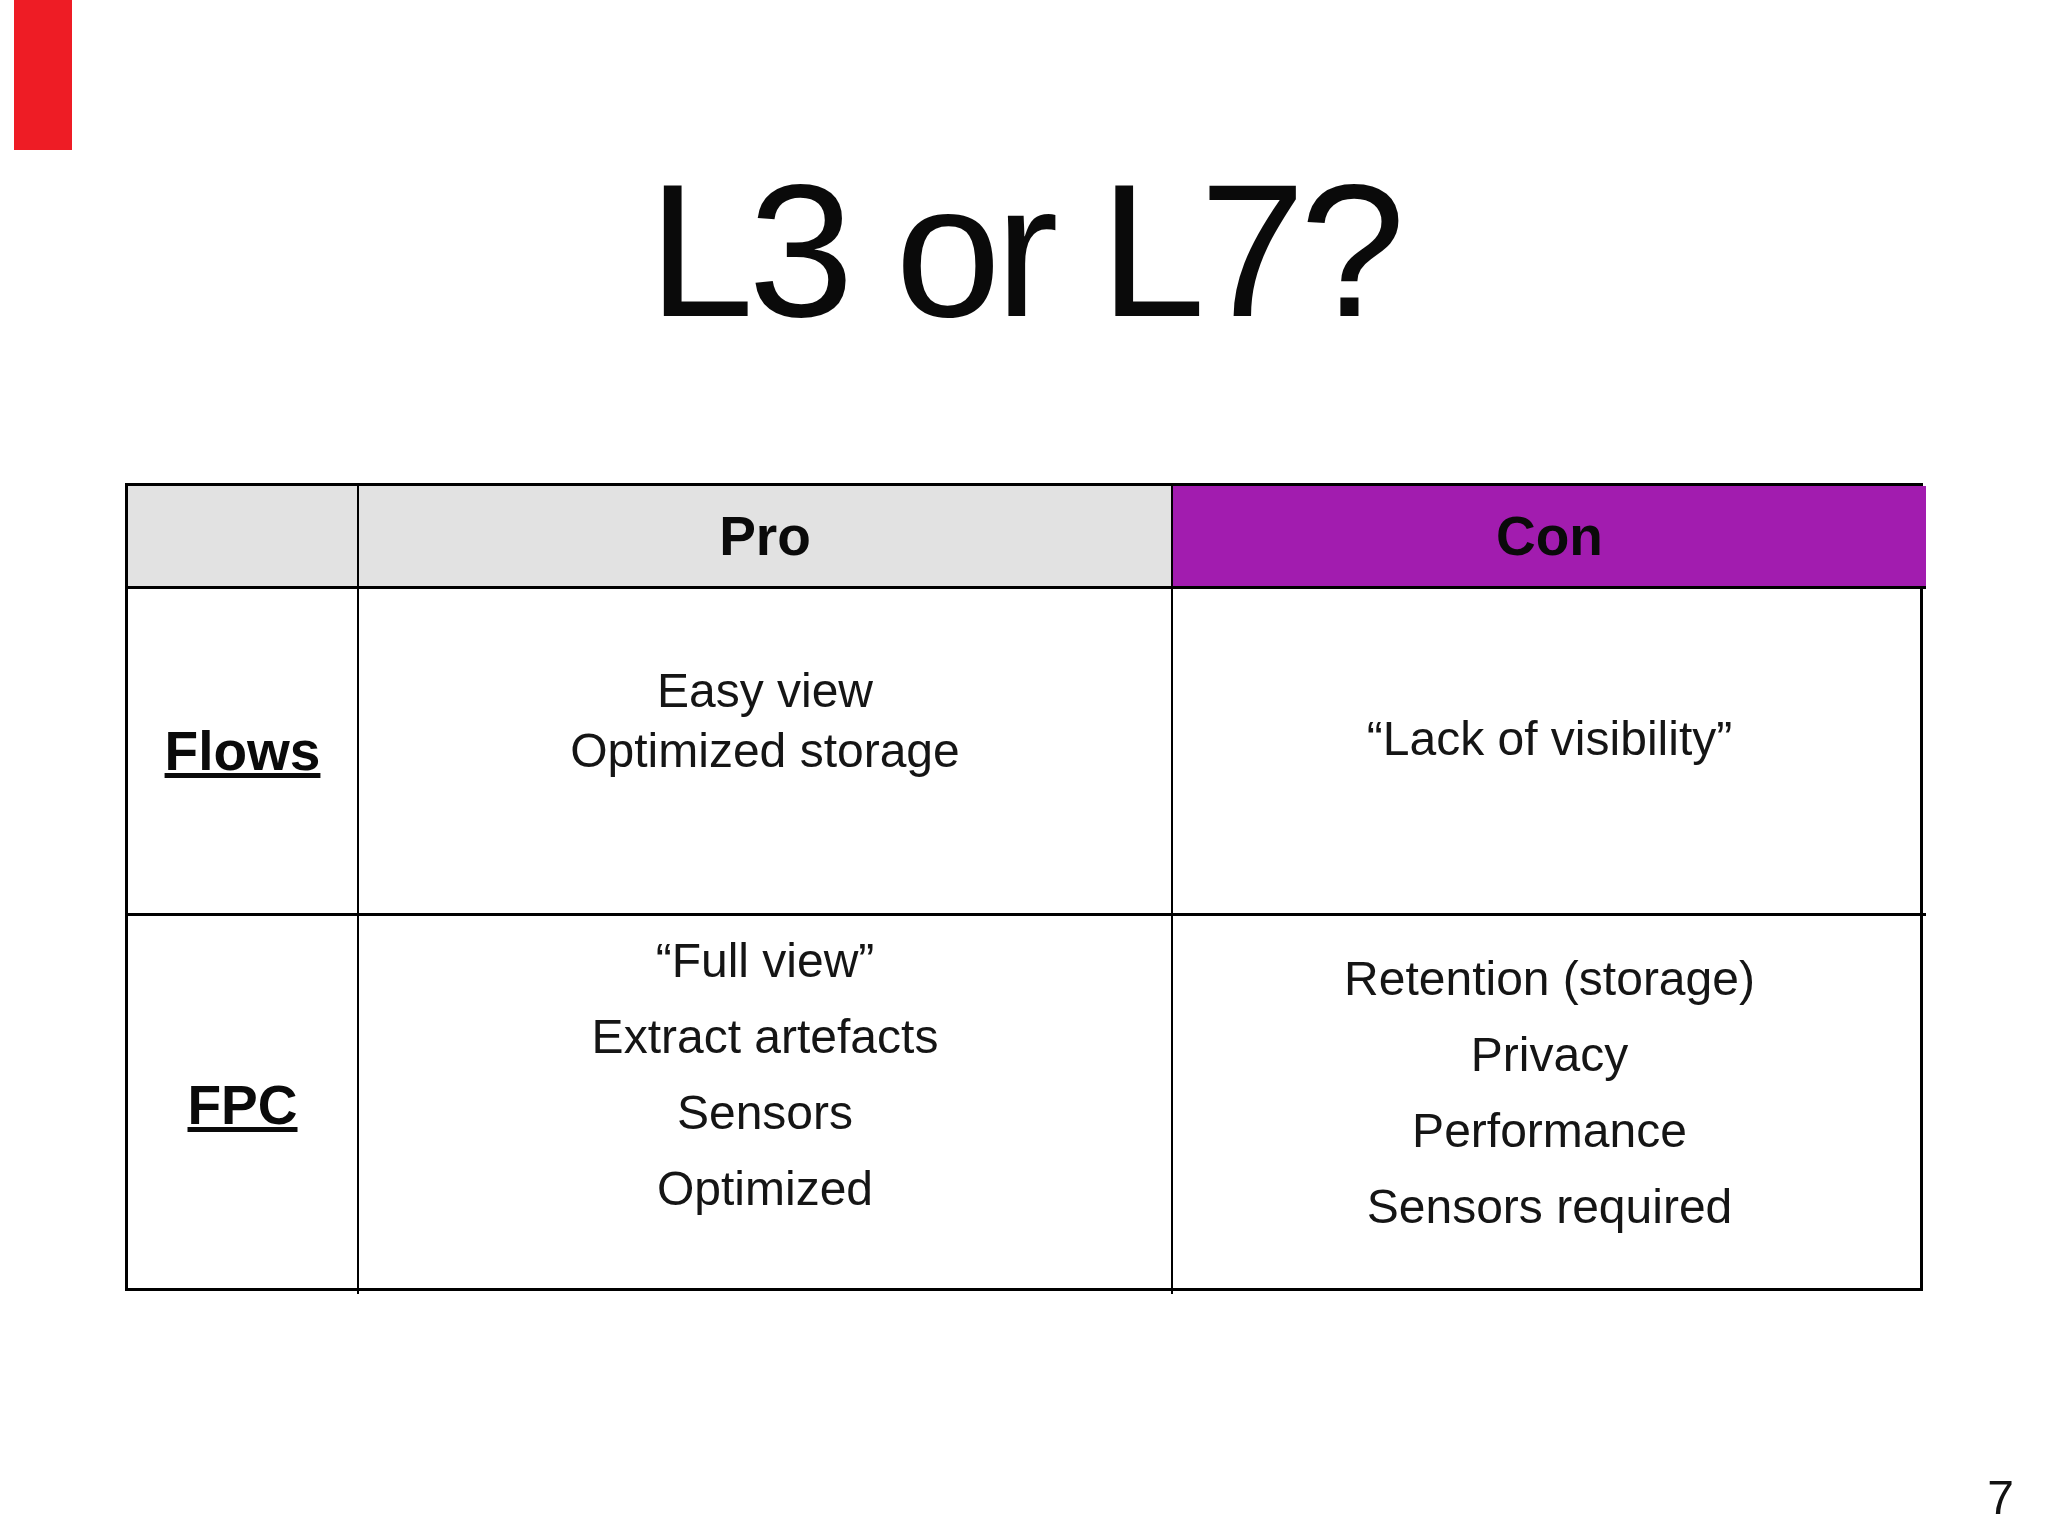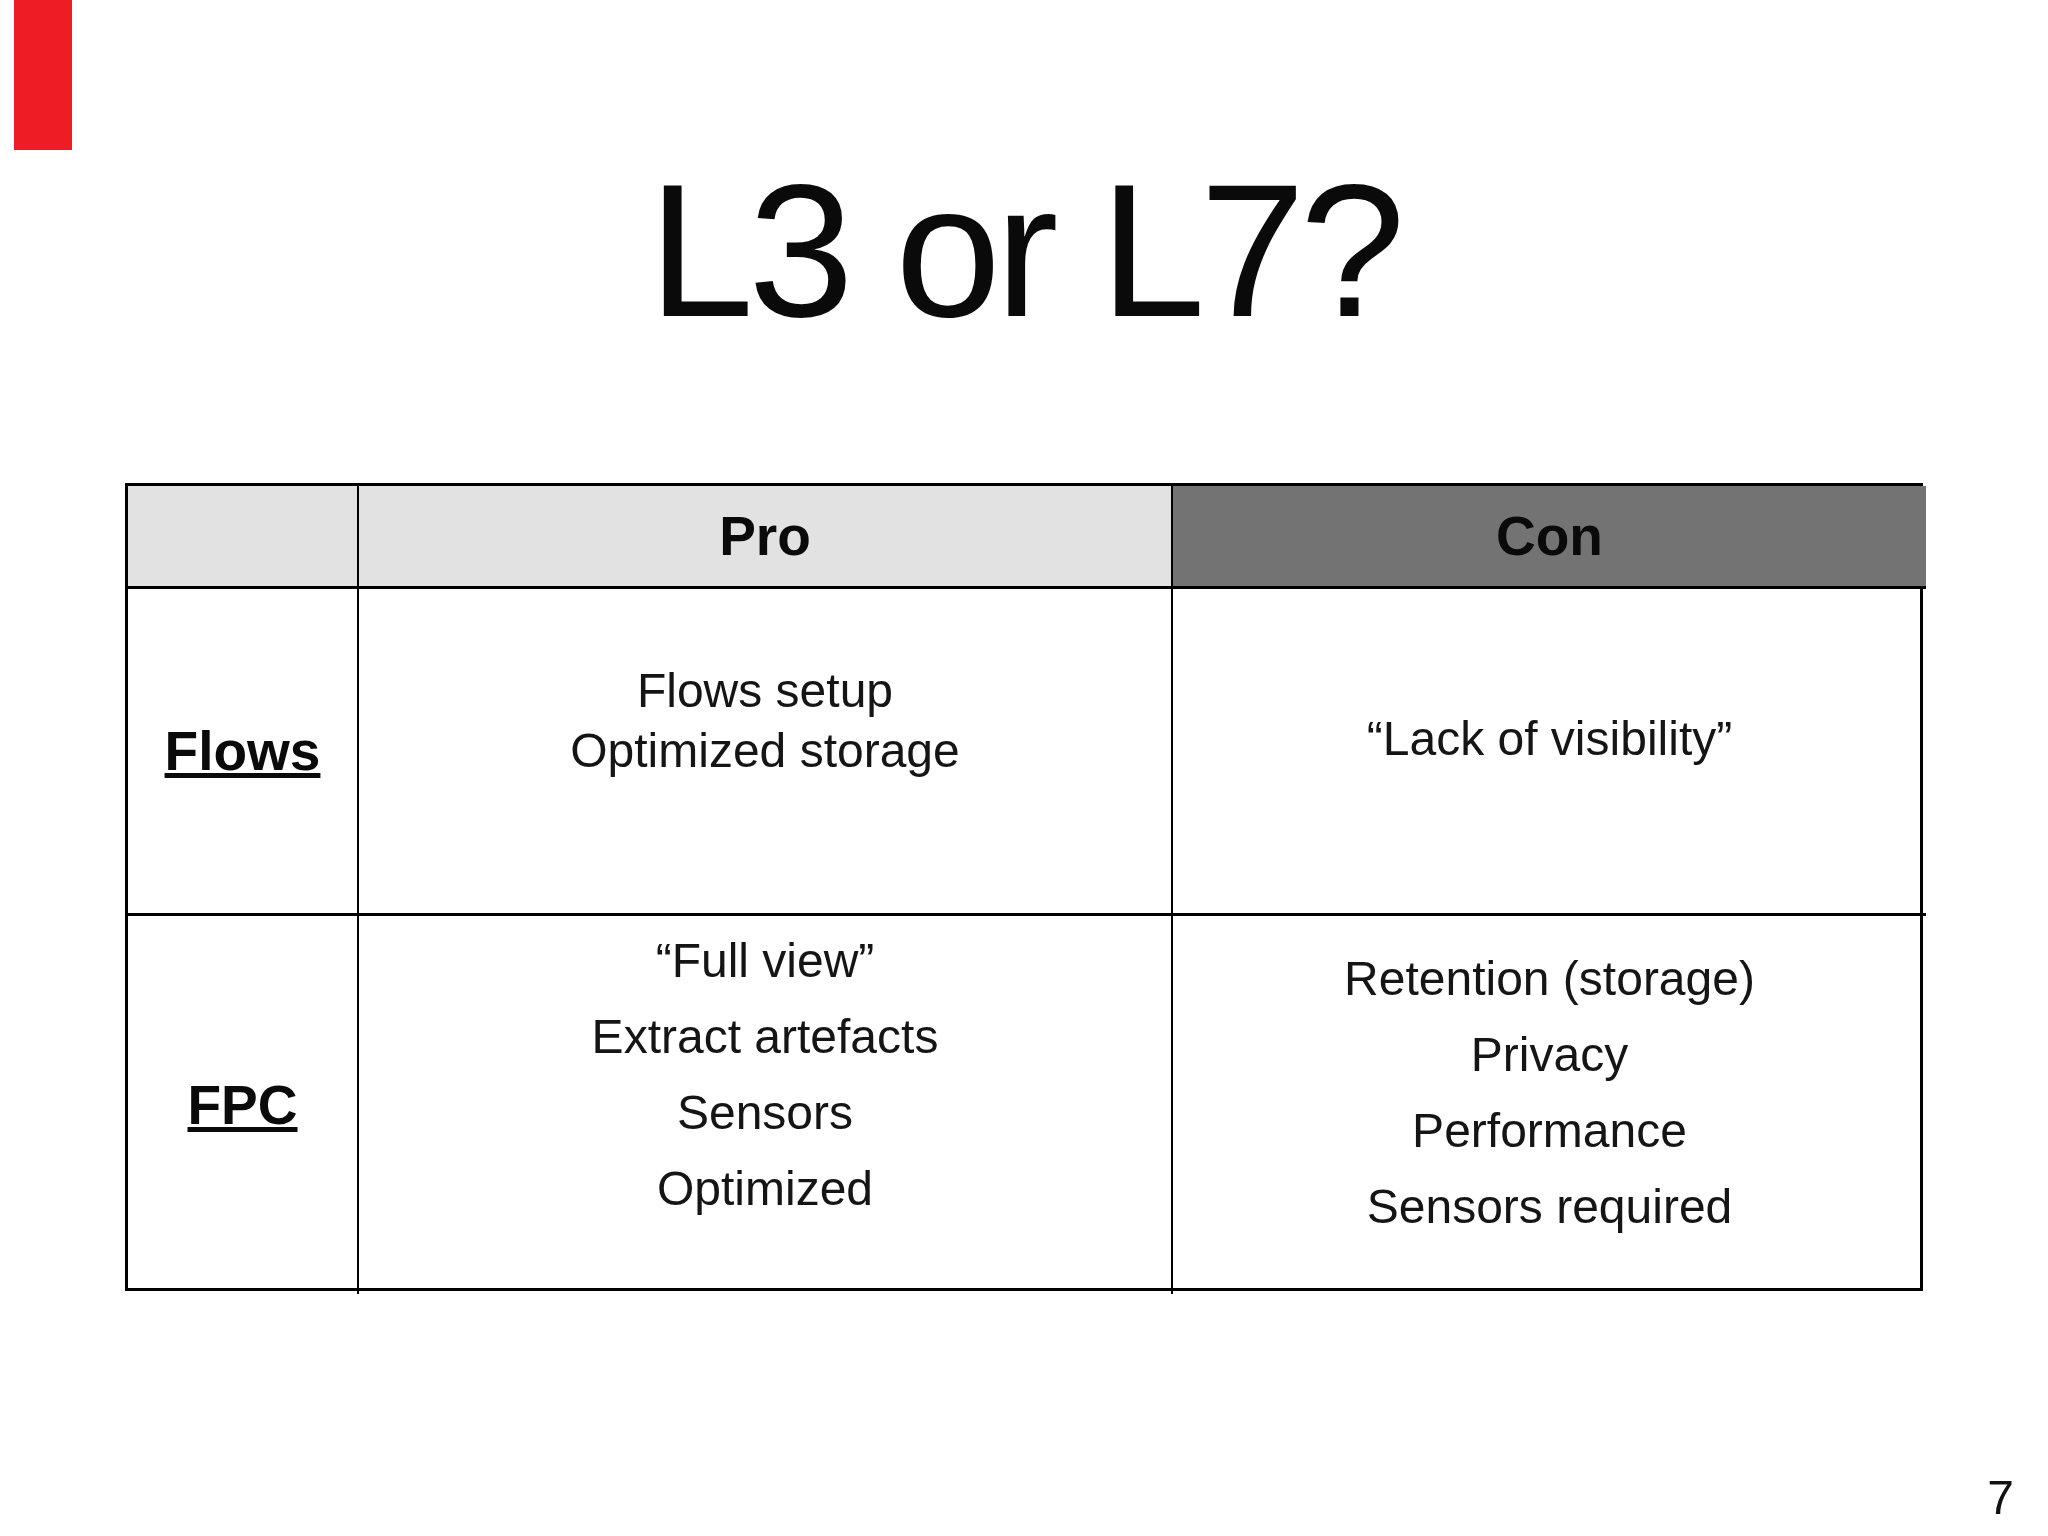--- a/index.html
+++ b/index.html
@@ -104,29 +104,29 @@
   <h1 class="title">L3 or L7?</h1>
 
   <div class="cmp-table">
 
     <div class="cell header" style="background: rgb(226, 226, 226);">
       <span class="head-label"></span>
     </div>
     <div class="cell header" style="background: rgb(226, 226, 226);">
       <span class="head-label">Pro</span>
     </div>
-    <div class="cell header last-col" style="background: #737373;">
+    <div class="cell header last-col" style="background: #a21caf;">
       <span class="head-label">Con</span>
     </div>
 
     <div class="cell">
       <span class="row-label">Flows</span>
     </div>
     <div class="cell cell-body bias-up-lg">
-      <span class="line">Flows setup</span>
+      <span class="line">Easy view</span>
       <span class="line">Optimized storage</span>
     </div>
     <div class="cell cell-body bias-up-sm last-col">
       <span class="line">“Lack of visibility”</span>
     </div>
 
     <div class="cell last-row">
       <span class="row-label">FPC</span>
     </div>
     <div class="cell cell-body bias-up-lg last-row">

